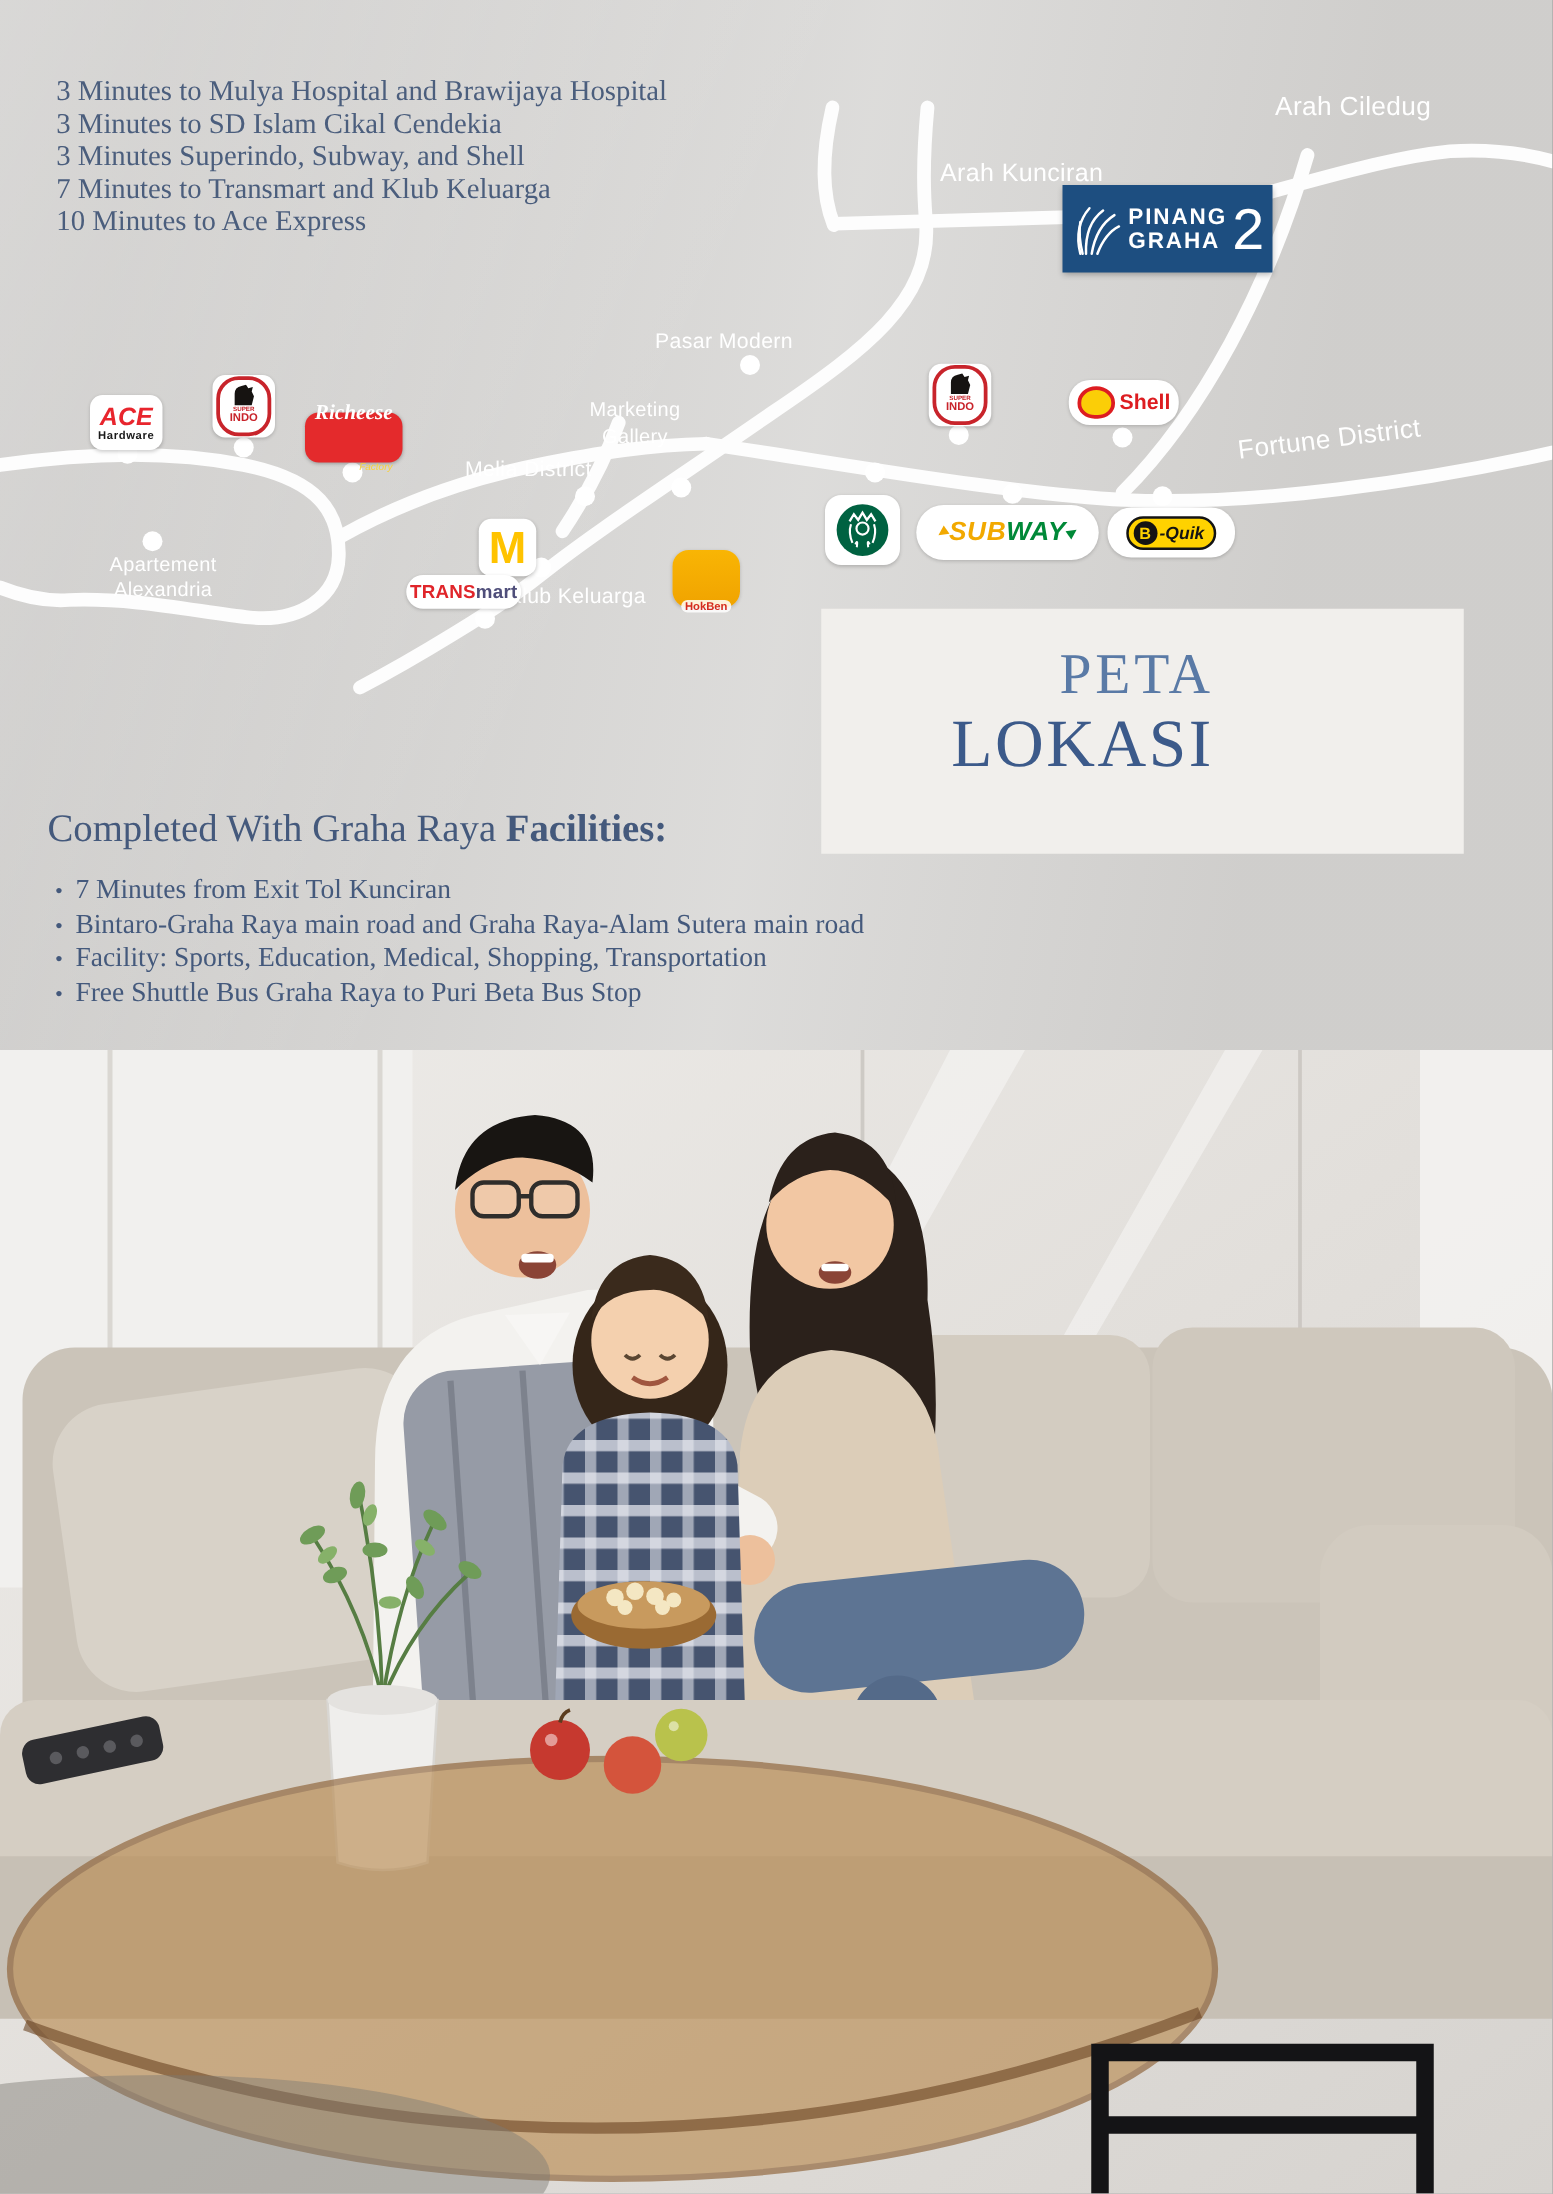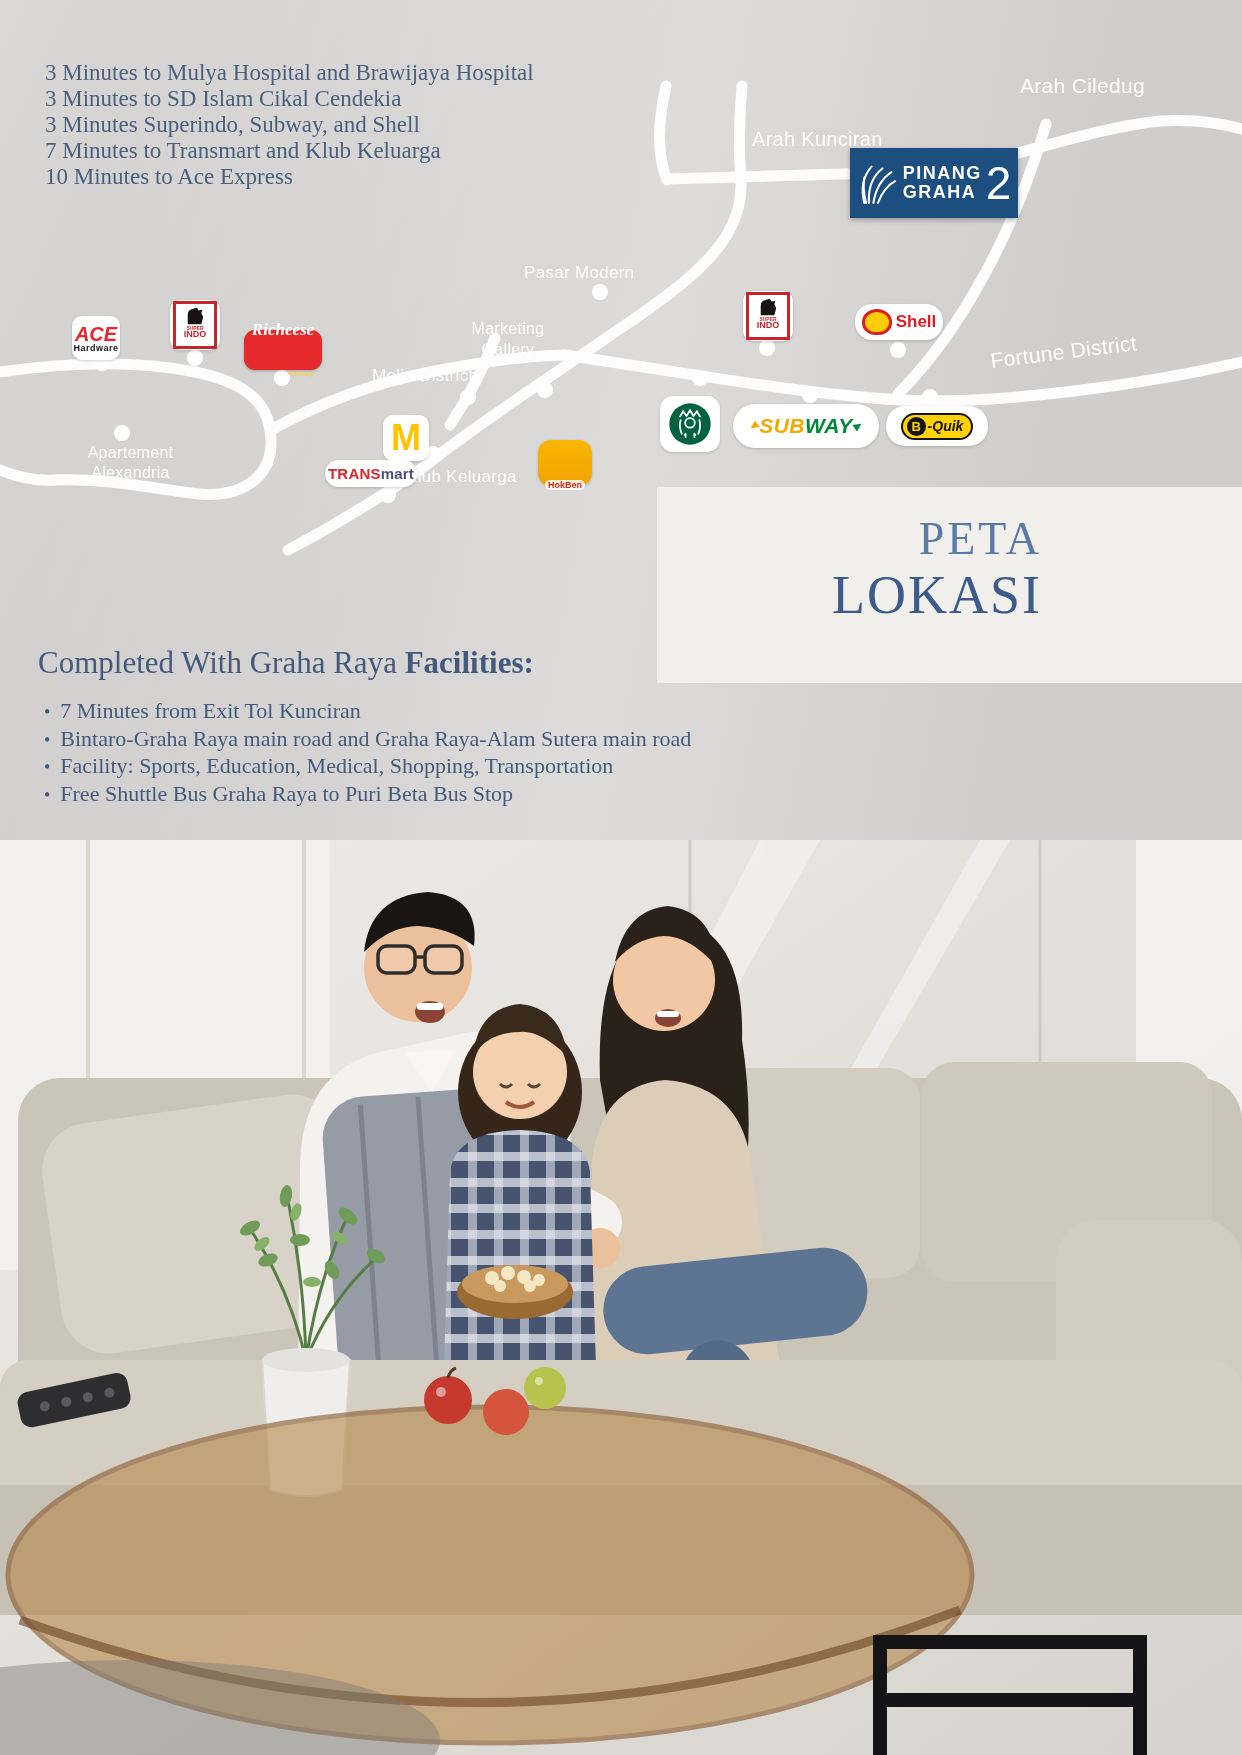--- a/index.html
+++ b/index.html
@@ -13,21 +13,21 @@
   }
   .times{position:absolute;left:45px;top:60px;color:#4b5e7d;
     font-family:Liberation Serif, serif;font-size:23px;line-height:26px;white-space:nowrap;}
   .map-label{position:absolute;color:#ffffff;font-weight:400;letter-spacing:.3px;}
   .roads{position:absolute;left:0;top:0;}
   .poi{position:absolute;background:#fff;border-radius:10px;display:flex;
     align-items:center;justify-content:center;box-shadow:0 1px 3px rgba(0,0,0,.18);}
   .ace-box{flex-direction:column;line-height:1;}
   .ace-top{color:#e8252d;font-weight:bold;font-style:italic;font-size:20px;font-family:"Liberation Sans",sans-serif;}
   .ace-bot{color:#1a1a1a;font-weight:bold;font-size:9px;letter-spacing:.5px;}
-  .si-inner{border:3px solid #c8242b;border-radius:1px;width:38px;height:40px;
+  .si-inner{border:3px solid #c8242b;border-radius:18px;width:38px;height:40px;
     display:flex;flex-direction:column;align-items:center;justify-content:flex-start;padding-top:2px;background:#fff;}
   .si-word1{font-size:5px;color:#c8242b;font-weight:bold;line-height:4px;}
   .si-word2{font-size:9px;color:#c8242b;font-weight:bold;line-height:9px;}
   .richeese{background:#e42a2c;border-radius:11px;flex-direction:column;box-shadow:0 1px 3px rgba(0,0,0,.25);}
   .richeese-1{color:#fff;font-family:"Liberation Serif",serif;font-style:italic;font-weight:bold;font-size:17px;line-height:16px;}
   .richeese-2{color:#f7d13e;font-style:italic;font-size:8px;align-self:flex-end;margin-right:8px;line-height:8px;}
   .mcd{color:#ffc300;font-size:36px;font-weight:bold;line-height:1;}
   .transmart{border-radius:14px;font-size:15px;font-weight:bold;letter-spacing:.2px;}
   .tm1{color:#e0252a;}.tm2{color:#4f4e7a;font-weight:600;}
   .hokben{background:linear-gradient(180deg,#f9b504,#f0a300);border-radius:13px;flex-direction:column;}
@@ -40,21 +40,21 @@
   .shell-ico{width:24px;height:20px;background:#fbce07;border:3px solid #dd1d21;border-radius:50% 50% 46% 46%;margin-right:4px;}
   .shell-txt{color:#dd1d21;font-weight:bold;font-size:17px;}
   .bquik{border-radius:19px;}
   .bq-inner{background:#ffd200;border:2px solid #141414;border-radius:15px;display:flex;align-items:center;padding:2px 8px 2px 4px;}
   .bq-circle{width:19px;height:19px;border-radius:50%;background:#141414;color:#ffd200;font-weight:bold;font-size:13px;display:flex;align-items:center;justify-content:center;margin-right:2px;}
   .bq-label{color:#141414;font-weight:bold;font-style:italic;font-size:14px;}
   .pinang{position:absolute;left:850px;top:148px;width:168px;height:70px;background:#1d4e80;
     display:flex;align-items:center;justify-content:center;gap:6px;box-shadow:0 2px 5px rgba(0,0,0,.3);}
   .pinang-col{display:flex;flex-direction:column;color:#fff;font-size:18px;letter-spacing:1.5px;font-weight:600;line-height:19px;}
   .pinang-num{color:#fff;font-size:46px;font-weight:400;line-height:46px;margin-left:-2px;}
-  .panel{position:absolute;left:657px;top:487px;width:585px;height:196px;background:#f1efec;
+  .panel{position:absolute;left:657px;top:487px;width:514px;height:196px;background:#f1efec;
     text-align:right;padding-right:200px;box-sizing:border-box;font-family:"Liberation Serif",serif;}
   .panel-1{margin-top:26px;font-size:46px;letter-spacing:3px;color:#5a7aa6;line-height:52px;}
   .panel-2{font-size:54px;letter-spacing:2px;color:#3c5a8a;font-weight:normal;line-height:60px;}
   .fac-head{position:absolute;left:38px;top:645px;font-family:"Liberation Serif",serif;font-size:31px;color:#44597c;}
   .fac-head b{font-weight:bold;}
   .fac-list{position:absolute;left:44px;top:698px;margin:0;padding:0;list-style:none;
     font-family:"Liberation Serif",serif;font-size:22px;line-height:26.5px;color:#44597c;}
   .fac-list li::before{content:"•";margin-right:10px;font-size:18px;}
   .dot{fill:#ffffff;}
   .photo{position:absolute;left:0;top:840px;}
@@ -109,21 +109,21 @@
     <div>Gallery</div>
   </div>
   <div class="map-label" style="left:372px;top:366px;font-size:17px;">Melia District</div>
   <div class="map-label" style="left:58px;top:443px;width:145px;text-align:center;font-size:16px;line-height:20px;">
     <div>Apartement</div>
     <div>Alexandria</div>
   </div>
   <div class="map-label" style="left:406px;top:467px;font-size:17px;">Klub Keluarga</div>
   <div class="map-label" style="left:990px;top:340px;font-size:21px;transform:rotate(-7deg);">Fortune District</div>
 
-  <div class="poi ace-box" style="left:72px;top:316px;width:48px;height:44px;">
+  <div class="poi ace-box" style="left:72px;top:316px;width:58px;height:44px;">
     <div class="ace-top">ACE</div>
     <div class="ace-bot">Hardware</div>
   </div>
 
   <div class="poi" style="left:170px;top:300px;width:50px;height:50px;">
     <div class="si-inner">
       <svg width="20" height="20" viewBox="0 0 22 22">
         <path d="M3,20 L3,10 Q3,4 9,3 L13,2 L15,5 L19,4 L18,8 L20,12 L18,20 Z" fill="#161311"></path>
       </svg>
       <div class="si-word1">SUPER</div>

